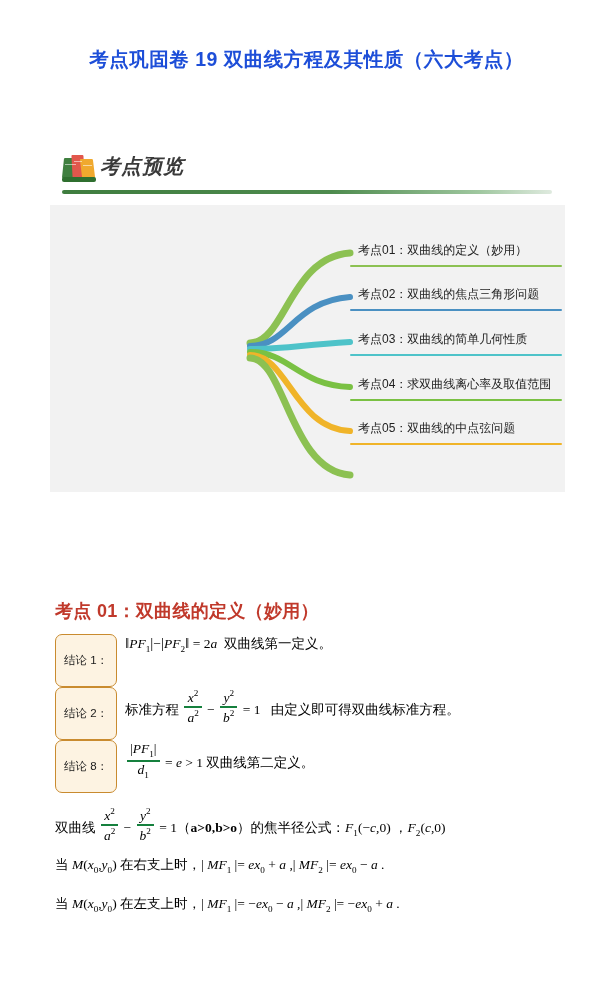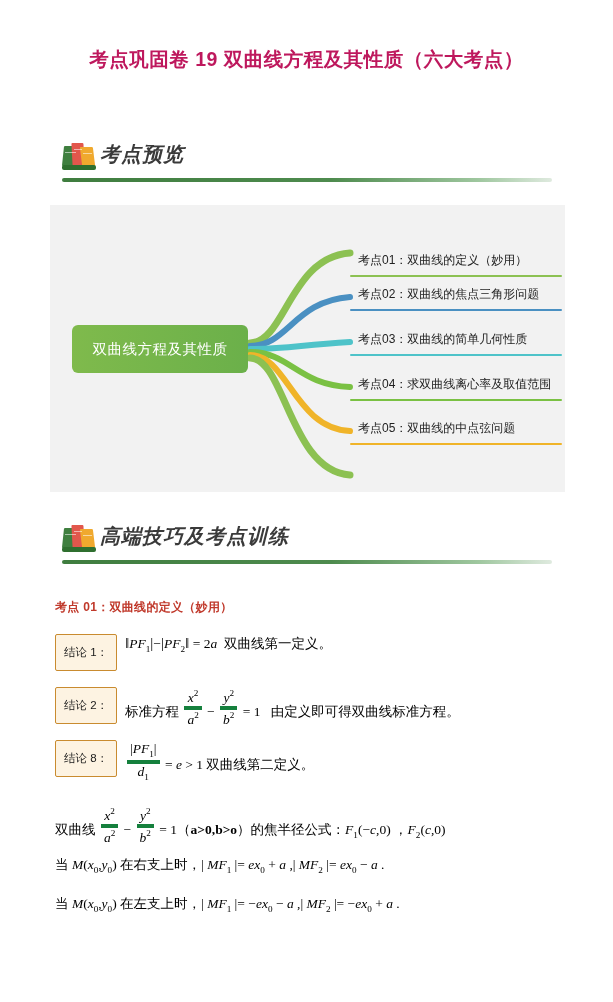--- a/index.html
+++ b/index.html
@@ -14,21 +14,21 @@
   .page{position:relative;width:613px;height:1002px;}
 
   
   .doc-title{
     position:absolute;left:0;top:46px;width:613px;
     text-align:center;
     font-family:"Liberation Sans", sans-serif;
     font-weight:bold;
     font-size:19.5px;
     letter-spacing:0.5px;
-    color:#be185d;
+    color:#1d4ed8;
   }
 
   
   .section-header{position:absolute;left:62px;width:490px;height:42px;}
   .section-header .books{
     position:absolute;left:0;top:0;width:34px;height:30px;
   }
   .section-header .sh-text{
     position:absolute;left:38px;top:1px;
     font-family:"Liberation Serif", serif;
@@ -80,66 +80,66 @@
   .mm-item .mm-underline{
     position:absolute;left:0;bottom:0;width:212px;height:2px;border-radius:1px;
   }
   .mm-svg{position:absolute;left:0;top:0;width:515px;height:287px;}
 
   
   .kaodian-title{
     position:absolute;left:55px;
     font-family:"Liberation Sans", sans-serif;
     font-weight:bold;
-    font-size:12px;
+    font-size:18px;
     color:#c0392b;
     letter-spacing:.3px;
   }
   .conc{
     position:absolute;left:55px;height:24px;
   }
   .conc-badge{
     position:absolute;left:0;top:0;
     border:1.2px solid #c98b2f;
     background:#fdf3e2;
-    border-radius:2px;
-    padding:10px 8px;
+    border-radius:7px;
+    padding:18px 8px;
     font-family:"Liberation Sans", sans-serif;
     font-size:11.5px;
     color:#1a1a1a;
     white-space:nowrap;
   }
   .conc-body{
     position:absolute;left:70px;top:1px;
     font-size:13.5px;
     white-space:nowrap;
   }
   .para{
     position:absolute;left:55px;
     font-size:13.5px;
     white-space:nowrap;
   }
 
   
   .mi{font-style:italic;font-family:"Liberation Serif",serif;}
   .frac{display:inline-block;vertical-align:-0.55em;text-align:center;margin:0 2px;}
-  .frac .num{display:block;border-bottom:4px solid #15803d;padding:0 3px;line-height:1.25;}
+  .frac .num{display:block;border-bottom:2px solid #15803d;padding:0 3px;line-height:1.25;}
   .frac .den{display:block;padding:0 3px;line-height:1.25;}
   sup.s{font-size:.68em;vertical-align:super;}
   sub.s{font-size:.68em;vertical-align:sub;}
   .big{font-size:15px;}
 </style>
 </head>
 <body>
 
 <div class="page">
 
   <div class="doc-title">考点巩固卷 19   双曲线方程及其性质（六大考点）</div>
 
-  <div class="section-header" style="top:140px;">
+  <div class="section-header" style="top:152px;">
     <div class="books">
       <div class="bk bk1"></div>
       <div class="bk bk2"></div>
       <div class="bk bk3"></div>
       <div class="bk bkbase"></div>
       <div class="bkline" style="left:3px;top:12px;width:11px;"></div>
       <div class="bkline" style="left:12px;top:9px;width:8px;"></div>
       <div class="bkline" style="left:21px;top:13px;width:9px;"></div>
     </div>
     <div class="sh-text">考点预览</div>
@@ -149,23 +149,22 @@
   <div class="mindmap">
     <svg class="mm-svg" viewBox="0 0 515 287">
       <path d="M200 138 C 235 138, 240 52, 300 48" stroke="#8cc152" stroke-width="7" fill="none" stroke-linecap="round"></path>
       <path d="M200 141 C 238 141, 244 96, 300 92" stroke="#4a90c2" stroke-width="6" fill="none" stroke-linecap="round"></path>
       <path d="M200 144 C 240 144, 248 140, 300 137" stroke="#4ec3c9" stroke-width="6" fill="none" stroke-linecap="round"></path>
       <path d="M200 147 C 240 147, 248 180, 300 182" stroke="#7ac143" stroke-width="6" fill="none" stroke-linecap="round"></path>
       <path d="M200 150 C 238 150, 244 223, 300 226" stroke="#f0b429" stroke-width="6" fill="none" stroke-linecap="round"></path>
       <path d="M200 153 C 235 153, 240 266, 300 270" stroke="#8cc152" stroke-width="7" fill="none" stroke-linecap="round"></path>
     </svg>
 
-    <div class="mm-center">双曲线方程及其性质</div>
-
-    <div class="mm-item" style="top:44px;">
+
+    <div class="mm-item" style="top:34px;">
       <div class="mm-label">考点01：双曲线的定义（妙用）</div>
       <div class="mm-underline" style="background:#8cc152;"></div>
     </div>
     <div class="mm-item" style="top:78px;">
       <div class="mm-label">考点02：双曲线的焦点三角形问题</div>
       <div class="mm-underline" style="background:#4a90c2;"></div>
     </div>
     <div class="mm-item" style="top:123px;">
       <div class="mm-label">考点03：双曲线的简单几何性质</div>
       <div class="mm-underline" style="background:#4ec3c9;"></div>
@@ -173,33 +172,20 @@
     <div class="mm-item" style="top:168px;">
       <div class="mm-label">考点04：求双曲线离心率及取值范围</div>
       <div class="mm-underline" style="background:#7ac143;"></div>
     </div>
     <div class="mm-item" style="top:212px;">
       <div class="mm-label">考点05：双曲线的中点弦问题</div>
       <div class="mm-underline" style="background:#f0b429;"></div>
     </div>
   </div>
 
-  <div class="section-header" style="top:522px;">
-    <div class="books">
-      <div class="bk bk1"></div>
-      <div class="bk bk2"></div>
-      <div class="bk bk3"></div>
-      <div class="bk bkbase"></div>
-      <div class="bkline" style="left:3px;top:12px;width:11px;"></div>
-      <div class="bkline" style="left:12px;top:9px;width:8px;"></div>
-      <div class="bkline" style="left:21px;top:13px;width:9px;"></div>
-    </div>
-    <div class="sh-text">高端技巧及考点训练</div>
-    <div class="rule"></div>
-  </div>
 
   <div class="kaodian-title" style="top:599px;">考点 01：双曲线的定义（妙用）</div>
 
   <div class="conc" style="top:634px;">
     <div class="conc-badge">结论 1：</div>
     <div class="conc-body">
       <span class="big">‖</span><span class="mi">PF</span><sub class="s">1</sub><span class="big">|</span>−<span class="big">|</span><span class="mi">PF</span><sub class="s">2</sub><span class="big">‖</span> = 2<span class="mi">a</span>&nbsp;&nbsp;双曲线第一定义。
     </div>
   </div>
 

